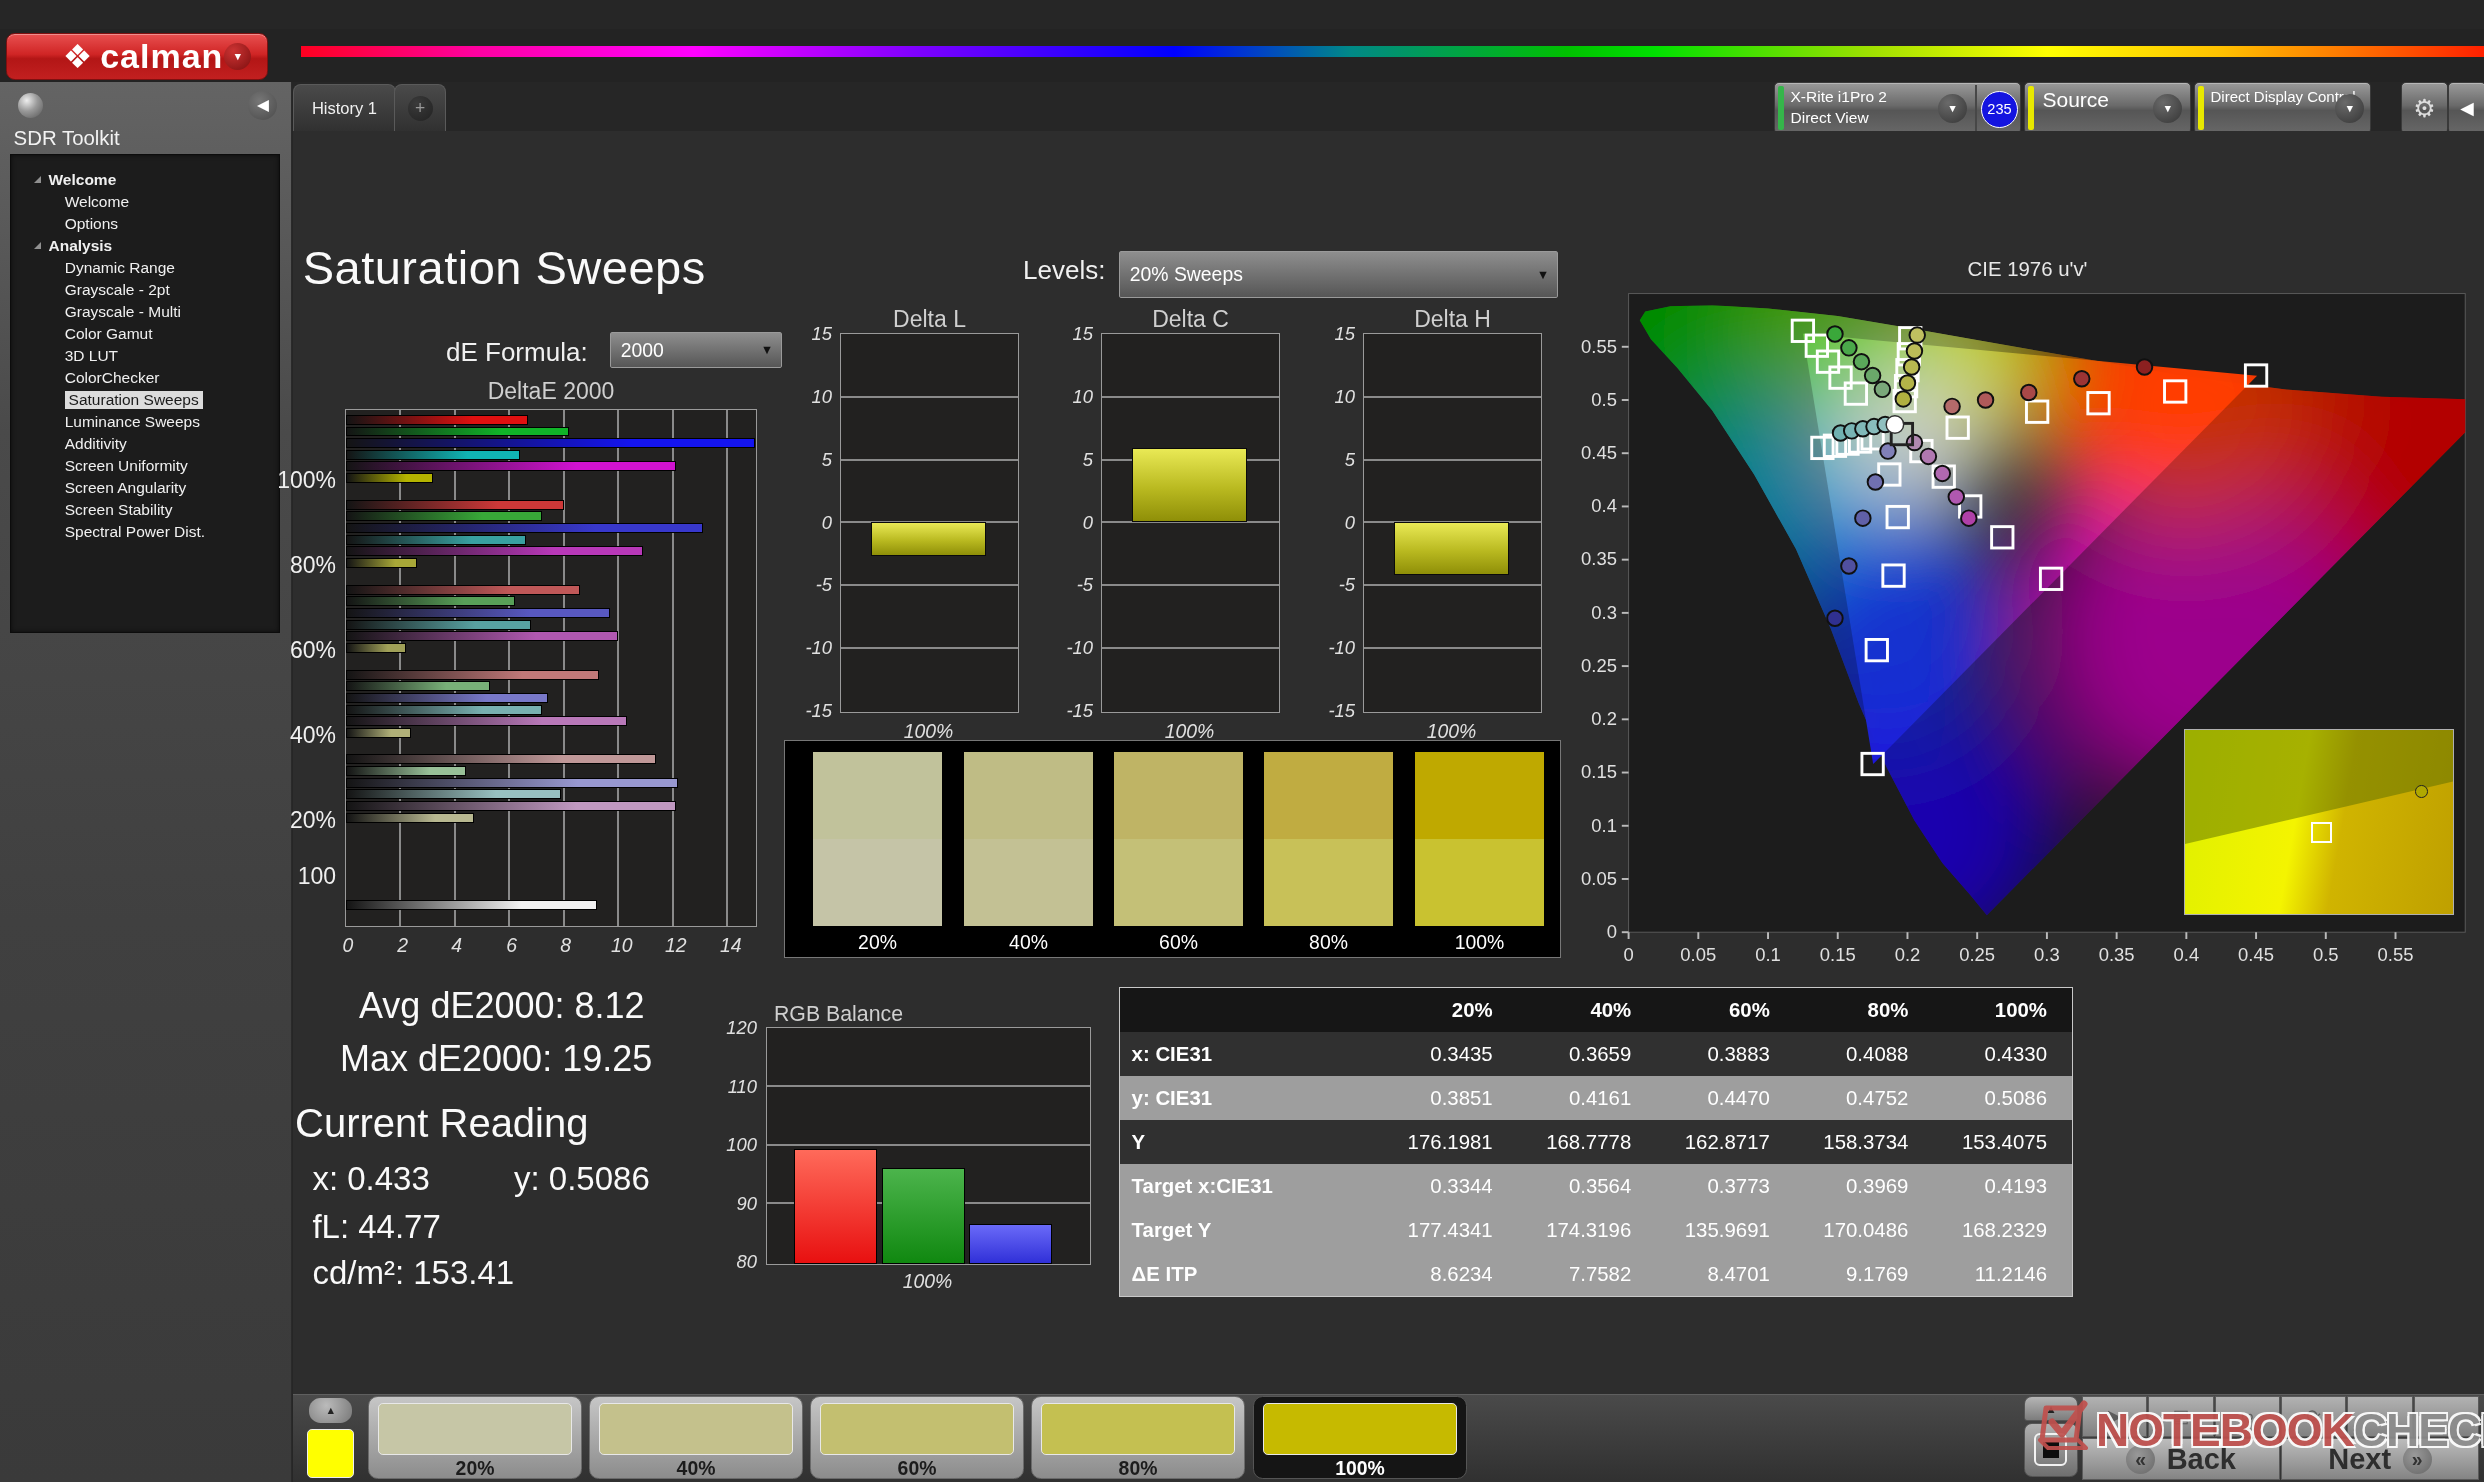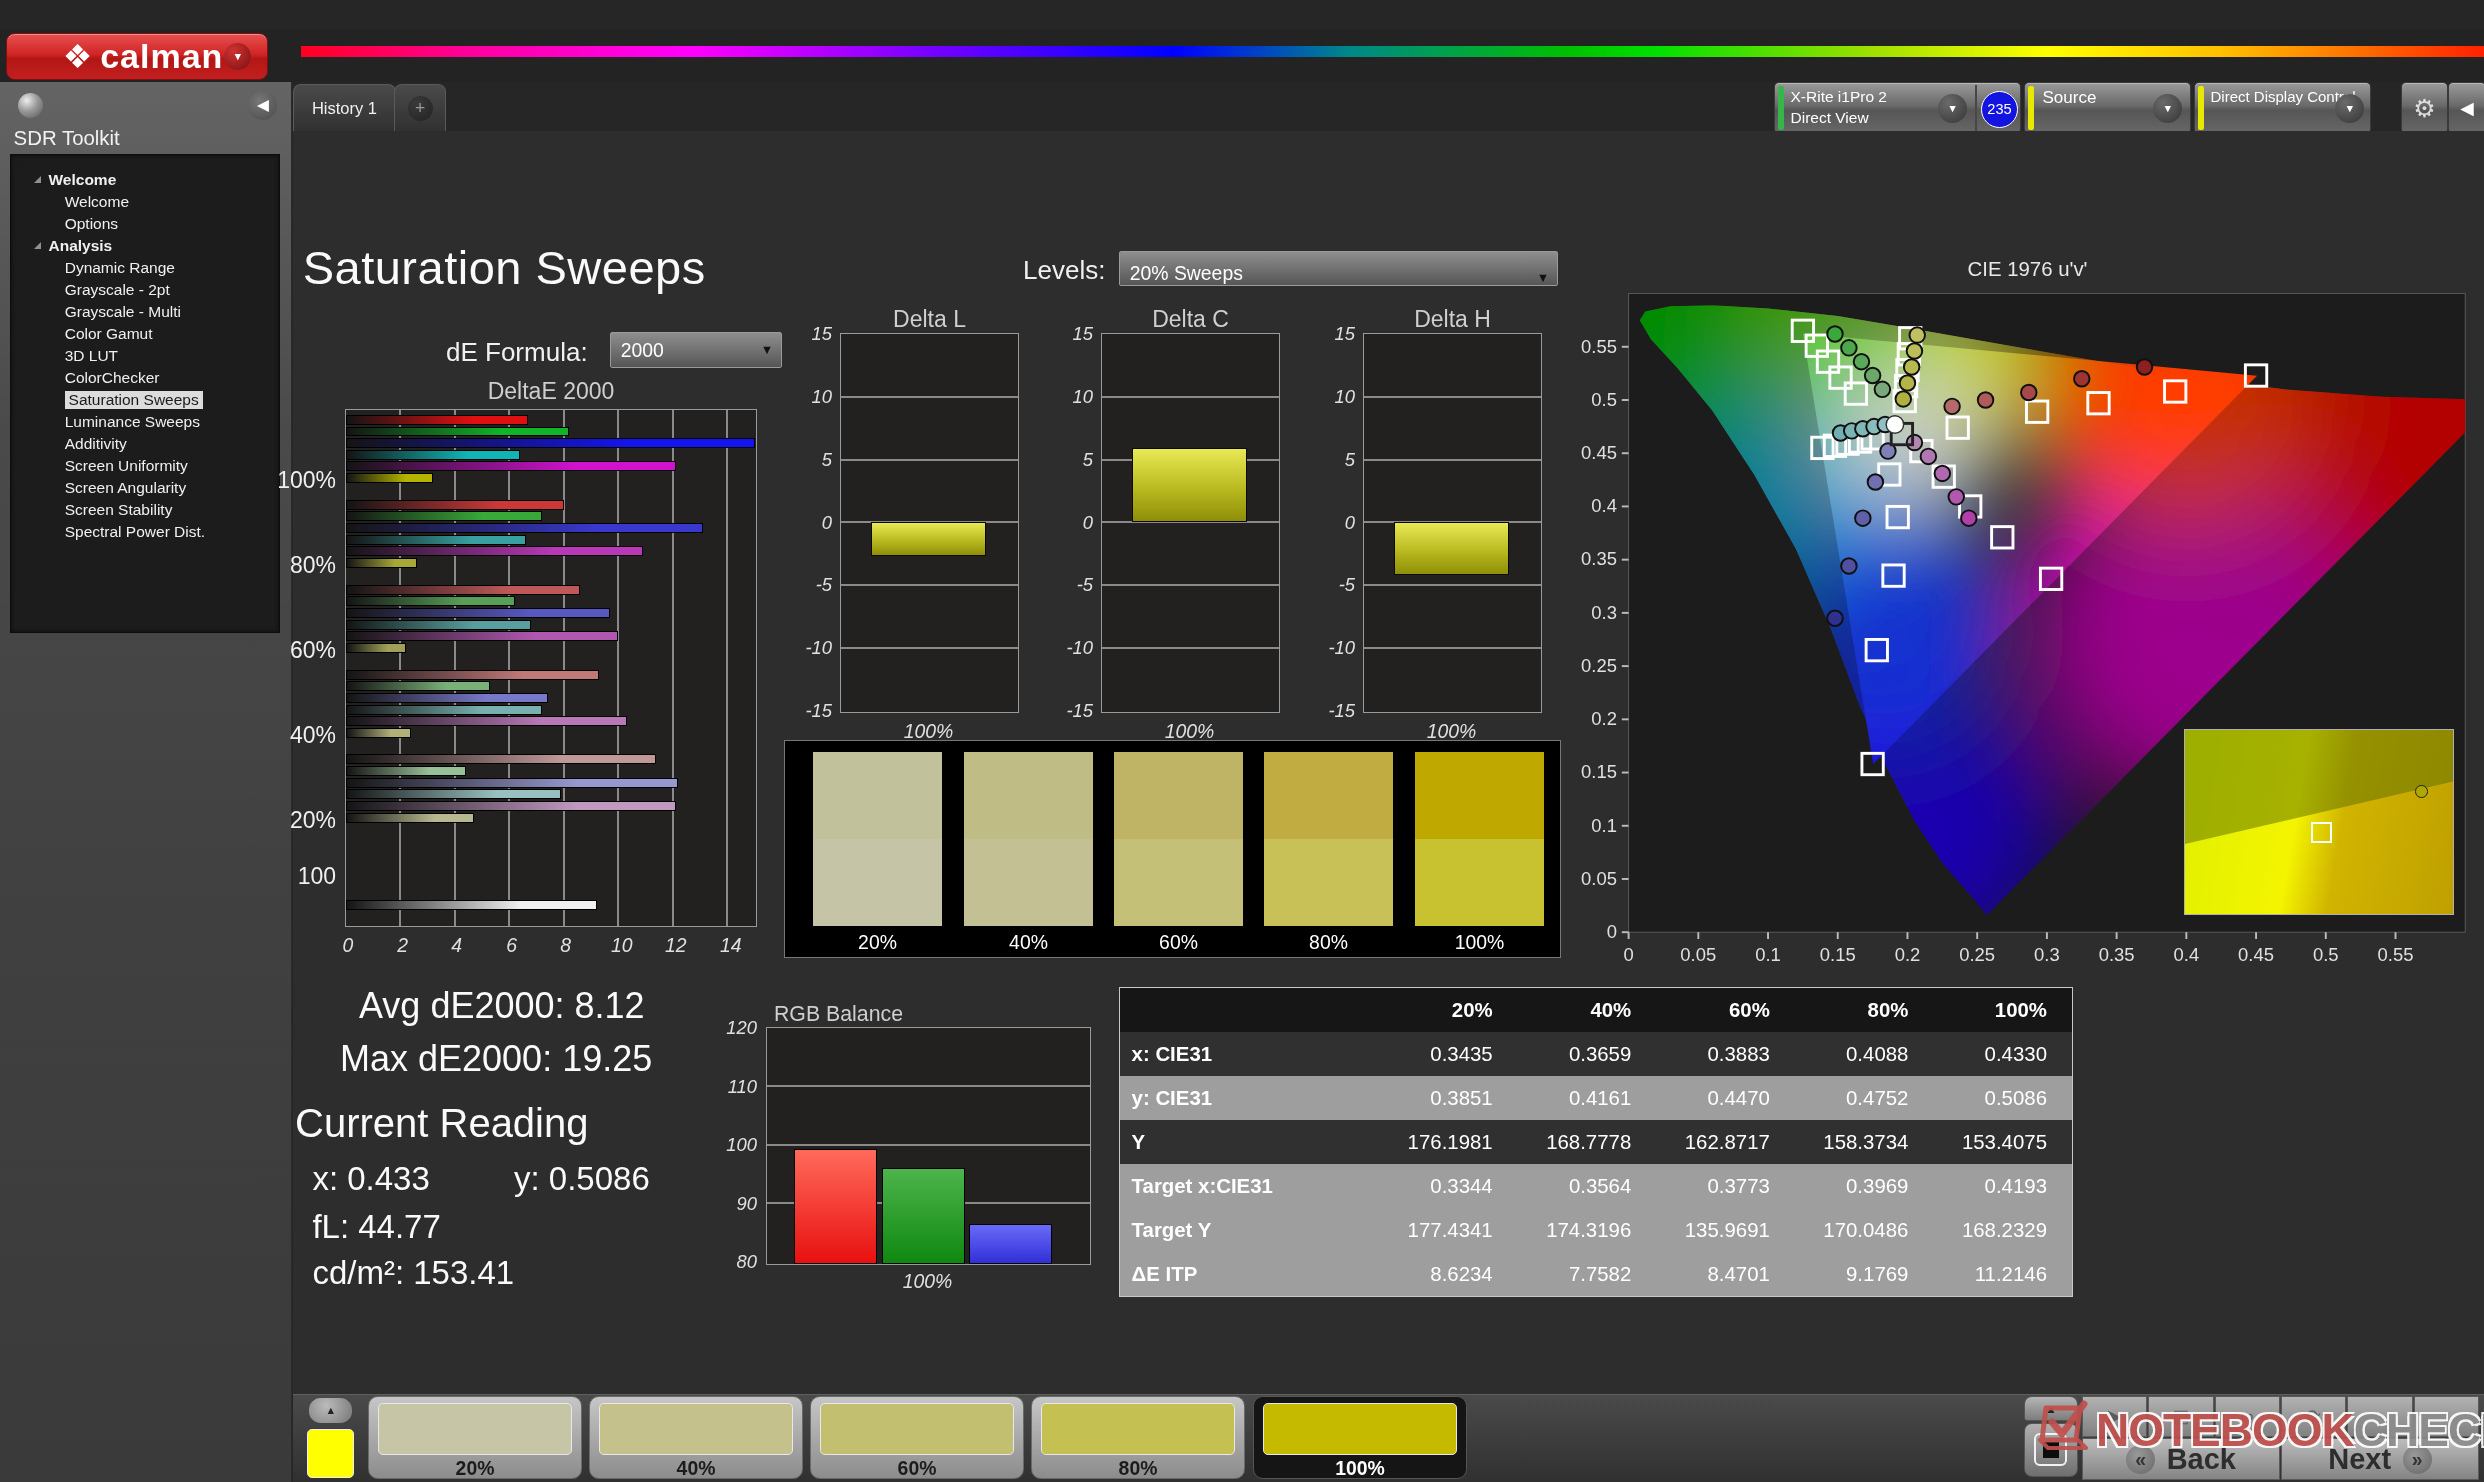--- a/index.html
+++ b/index.html
@@ -38,21 +38,21 @@
   .ddarrow{position:absolute;width:29px;height:29px;border-radius:50%;background:radial-gradient(circle at 35% 30%,#6a6a6a,#353535);
            color:#fff;font-size:10.7px;display:flex;align-items:center;justify-content:center;}
   #meterbtn{left:1774px;width:245px;}
   #meterbtn .l1{position:absolute;left:15.5px;top:4.9px;font-size:15.5px;color:#fff;}
   #meterbtn .l2{position:absolute;left:15.5px;top:26px;font-size:15.5px;color:#fff;}
   #meterbtn .ddarrow{left:163px;top:10.7px;}
   #meterbtn .divider{position:absolute;left:200px;top:1.9px;bottom:1.9px;width:1.9px;background:#474747;}
   #meterbtn .badge{position:absolute;left:206px;top:7.8px;width:35px;height:35px;border-radius:50%;background:#1414e0;
            border:1.9px solid #fff;color:#fff;font-size:14.6px;display:flex;align-items:center;justify-content:center;}
   #sourcebtn{left:2024px;width:165px;}
-  #sourcebtn .lbl{position:absolute;left:17.5px;top:4.9px;font-size:17px;color:#fff;}
+  #sourcebtn .lbl{position:absolute;left:17.5px;top:4.9px;font-size:21px;color:#fff;}
   #sourcebtn .ddarrow{right:7.8px;top:10.7px;}
   #ddcbtn{left:2194px;width:175px;}
   #ddcbtn .lbl{position:absolute;left:15.5px;top:4.9px;font-size:15px;color:#fff;}
   #ddcbtn .ddarrow{right:5.8px;top:10.7px;}
   #gearbtn{left:2401px;width:45px;color:#ddd;font-size:25px;display:flex;align-items:center;justify-content:center;}
   #collapsebtn2{left:2448px;width:36px;color:#fff;font-size:17.5px;display:flex;align-items:center;justify-content:center;}
   
   #sidebar{position:absolute;left:0;top:82px;width:291px;height:1400px;
            background:linear-gradient(180deg,#646464,#4a4a4a 25%,#404040 60%,#3a3a3a);border-right:1.9px solid #2a2a2a;}
   #sidebar .orb{position:absolute;left:17.5px;top:10.7px;width:25px;height:25px;border-radius:50%;
@@ -66,21 +66,21 @@
   .treeitem{height:22px;display:flex;align-items:center;font-size:15.5px;color:#f0f0f0;}
   .treeitem .tri{width:0;height:0;border-bottom:7.8px solid #909090;border-left:7.8px solid transparent;margin-right:7.8px;}
   .treeitem.group{padding-left:23px;font-weight:bold;}
   .treeitem.child{padding-left:54px;}
   .treeitem .sel{background:#dcdcdc;color:#1b1b1b;padding:0 3.9px;}
   
   #main{position:absolute;left:293px;top:131px;width:2191px;height:1263px;background:#2d2d2d;}
   #pagetitle{position:absolute;left:9.7px;top:109px;font-size:47px;font-weight:300;color:#fafafa;letter-spacing:0.5px;}
   .inlinelabel{position:absolute;font-size:26px;color:#f0f0f0;}
   #levels-label{left:730px;top:124px;}
-  #levels-dd{position:absolute;left:826px;top:120px;width:439px;height:35px;align-items:flex-end;}
+  #levels-dd{position:absolute;left:826px;top:120px;width:439px;height:47px;}
   #deformula-label{left:153px;top:206px;}
   #deformula-dd{position:absolute;left:317px;top:201px;width:172px;height:36px;}
   .dropdown{background:linear-gradient(180deg,#8e8e8e,#565656);border:1px solid #9a9a9a;border-radius:1.9px;
             color:#fff;font-size:19.4px;display:flex;align-items:center;padding-left:9.7px;box-sizing:border-box;position:relative;}
   .dropdown .dar{position:absolute;right:7.8px;color:#111;font-size:12.6px;}
   
   .charttitle{position:absolute;font-size:23px;color:#cfcfcf;text-align:center;}
   .plot{position:absolute;background:#222120;border:1.9px solid #9a9a9a;box-sizing:border-box;}
   .gridv{position:absolute;top:0;bottom:0;width:1.9px;background:#8a8a8a;}
   .gridh{position:absolute;left:0;right:0;height:1.9px;background:#8a8a8a;}

